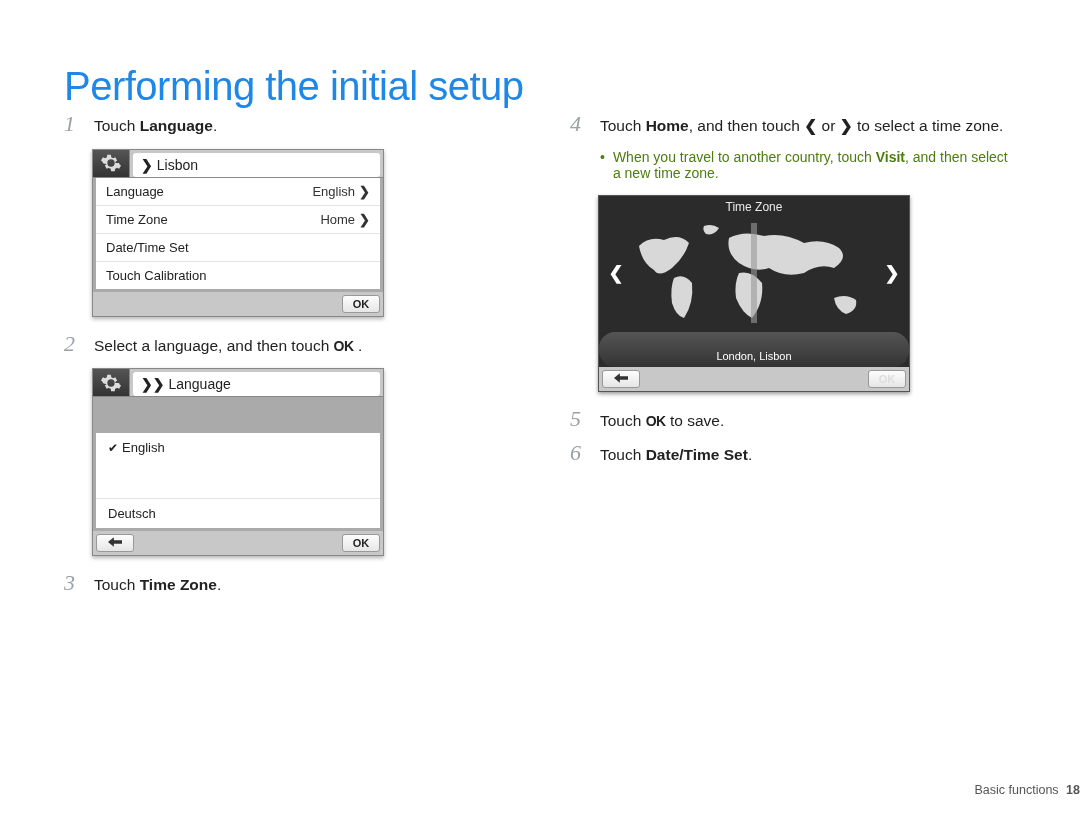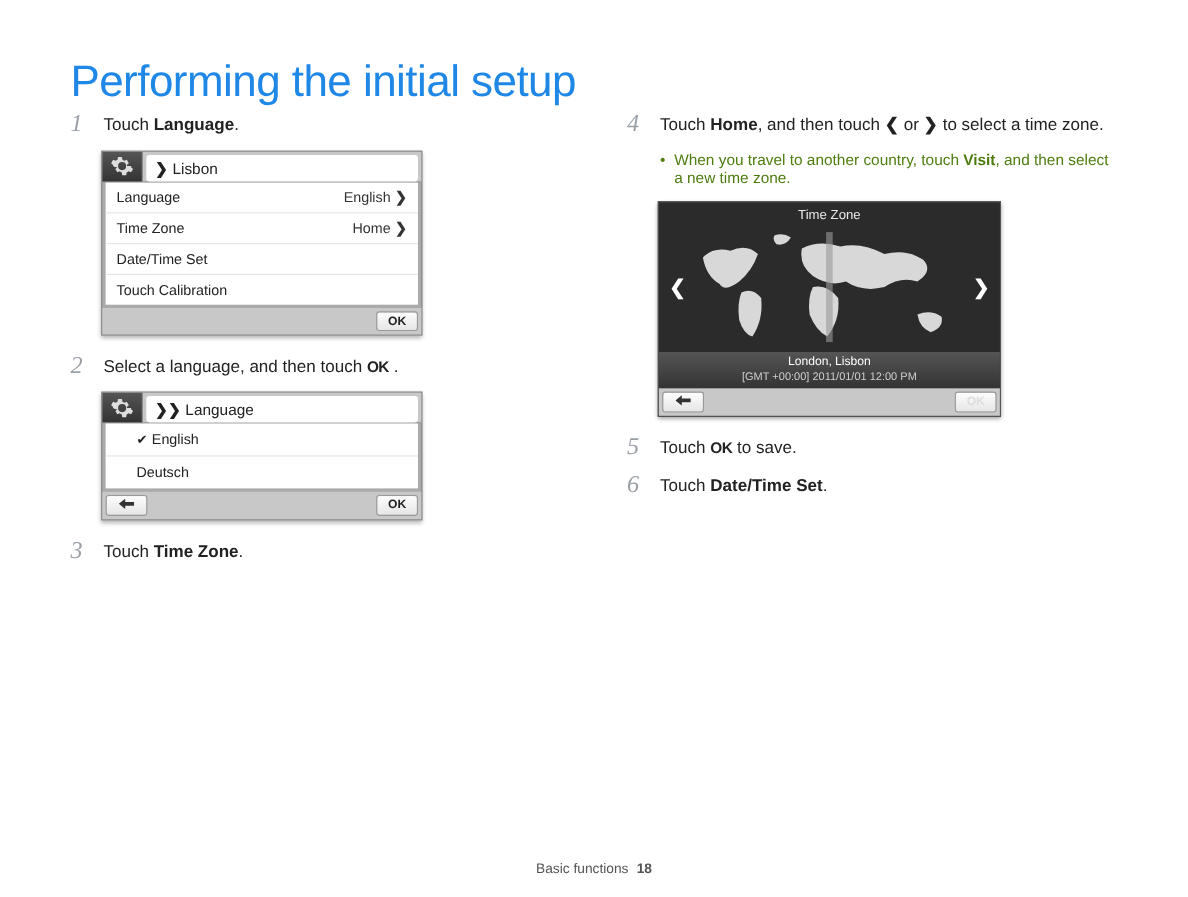--- a/index.html
+++ b/index.html
@@ -13,21 +13,21 @@
     box-sizing: border-box;
     position: relative;
   }
   .page {
     padding: 48px 64px 0 64px;
   }
   .title {
     font-size: 40px;
     font-weight: 400;
     color: #1f88e6;
-    margin: 4px 0 6px 0;
+    margin: 16px 0 6px 0;
     letter-spacing: -0.5px;
   }
   .intro {
     font-size: 14px;
     color: #444;
     margin: 0 0 20px 0;
   }
   .columns {
     display: flex;
     gap: 60px;
@@ -123,21 +123,21 @@
     border: 1px solid #999;
     border-radius: 3px;
     font-size: 11px;
     font-weight: bold;
     padding: 2px 6px;
     min-width: 24px;
     text-align: center;
   }
   .btn-back svg { width: 14px; height: 10px; fill:#333; }
 
-  .lang-list .panel-row { padding: 7px 28px; }
+  .lang-list .panel-row { padding: 7px 12px; margin-top: 36px; }
   .check { font-size: 12px; margin-right: 4px; }
 
   
   .tz-panel {
     width: 310px;
     margin: 12px 0 18px 28px;
     border: 1px solid #555;
     background: #2b2b2b;
     color: #ddd;
     position: relative;
@@ -166,41 +166,42 @@
     color:#fff;
     font-size: 18px;
     font-weight: bold;
   }
   .tz-arrow.left { left: 10px; }
   .tz-arrow.right { right: 10px; }
   .tz-info {
     text-align: center;
     font-size: 11px;
     line-height: 1.3;
-    padding: 2px 0 4px 0;
+    padding: 17px 0 4px 0;
     background: linear-gradient(#555,#333);
+    border-radius: 16px;
   }
   .tz-info .loc { color:#fff; }
   .tz-info .gmt { color:#cfcfcf; font-size: 10px; }
   .tz-footer {
     display:flex; justify-content: space-between;
     padding: 3px;
     background: #c8c8c8;
   }
 
   .ok-glyph, .chev-glyph {
     font-weight: bold;
   }
   .ok-glyph { font-family: Arial; font-size: 14px; letter-spacing: -0.5px; }
 
   .footer {
     position: absolute;
     bottom: 18px;
     left: 0; right: 0;
-    text-align: center;
+    text-align: right;
     font-size: 12.5px;
     color: #555;
   }
   .footer .pagenum { font-weight: bold; margin-left: 4px; }
 </style>
 </head>
 <body>
 
 <div class="page">
   <h1 class="title">Performing the initial setup</h1>
@@ -333,21 +334,20 @@
               <path d="M95 20 Q110 12 130 18 Q150 14 170 25 Q190 20 205 30 Q215 40 200 50 Q185 45 170 55 Q150 60 135 50 Q120 55 105 45 Q92 35 95 20 Z"></path>
               <path d="M105 55 Q118 52 128 65 Q130 85 118 100 Q108 95 102 80 Q100 65 105 55 Z"></path>
               <path d="M200 80 Q212 75 222 82 Q224 92 212 96 Q202 92 200 80 Z"></path>
               <path d="M70 8 Q78 5 85 10 Q80 18 72 16 Q68 12 70 8 Z"></path>
             </g>
             <rect x="117" y="5" width="6" height="100" fill="#999" opacity="0.6"></rect>
           </svg>
         </div>
         <div class="tz-info">
           <div class="loc">London, Lisbon</div>
-          <div class="gmt">[GMT +00:00] 2011/01/01 12:00 PM</div>
         </div>
         <div class="tz-footer">
           <span class="btn btn-back">
             <svg viewBox="0 0 24 16">
                 <path d="M10 0 L0 8 L10 16 L10 11 L24 11 L24 5 L10 5 Z"></path>
               </svg>
           </span>
           <span class="btn">OK</span>
         </div>
       </div>

